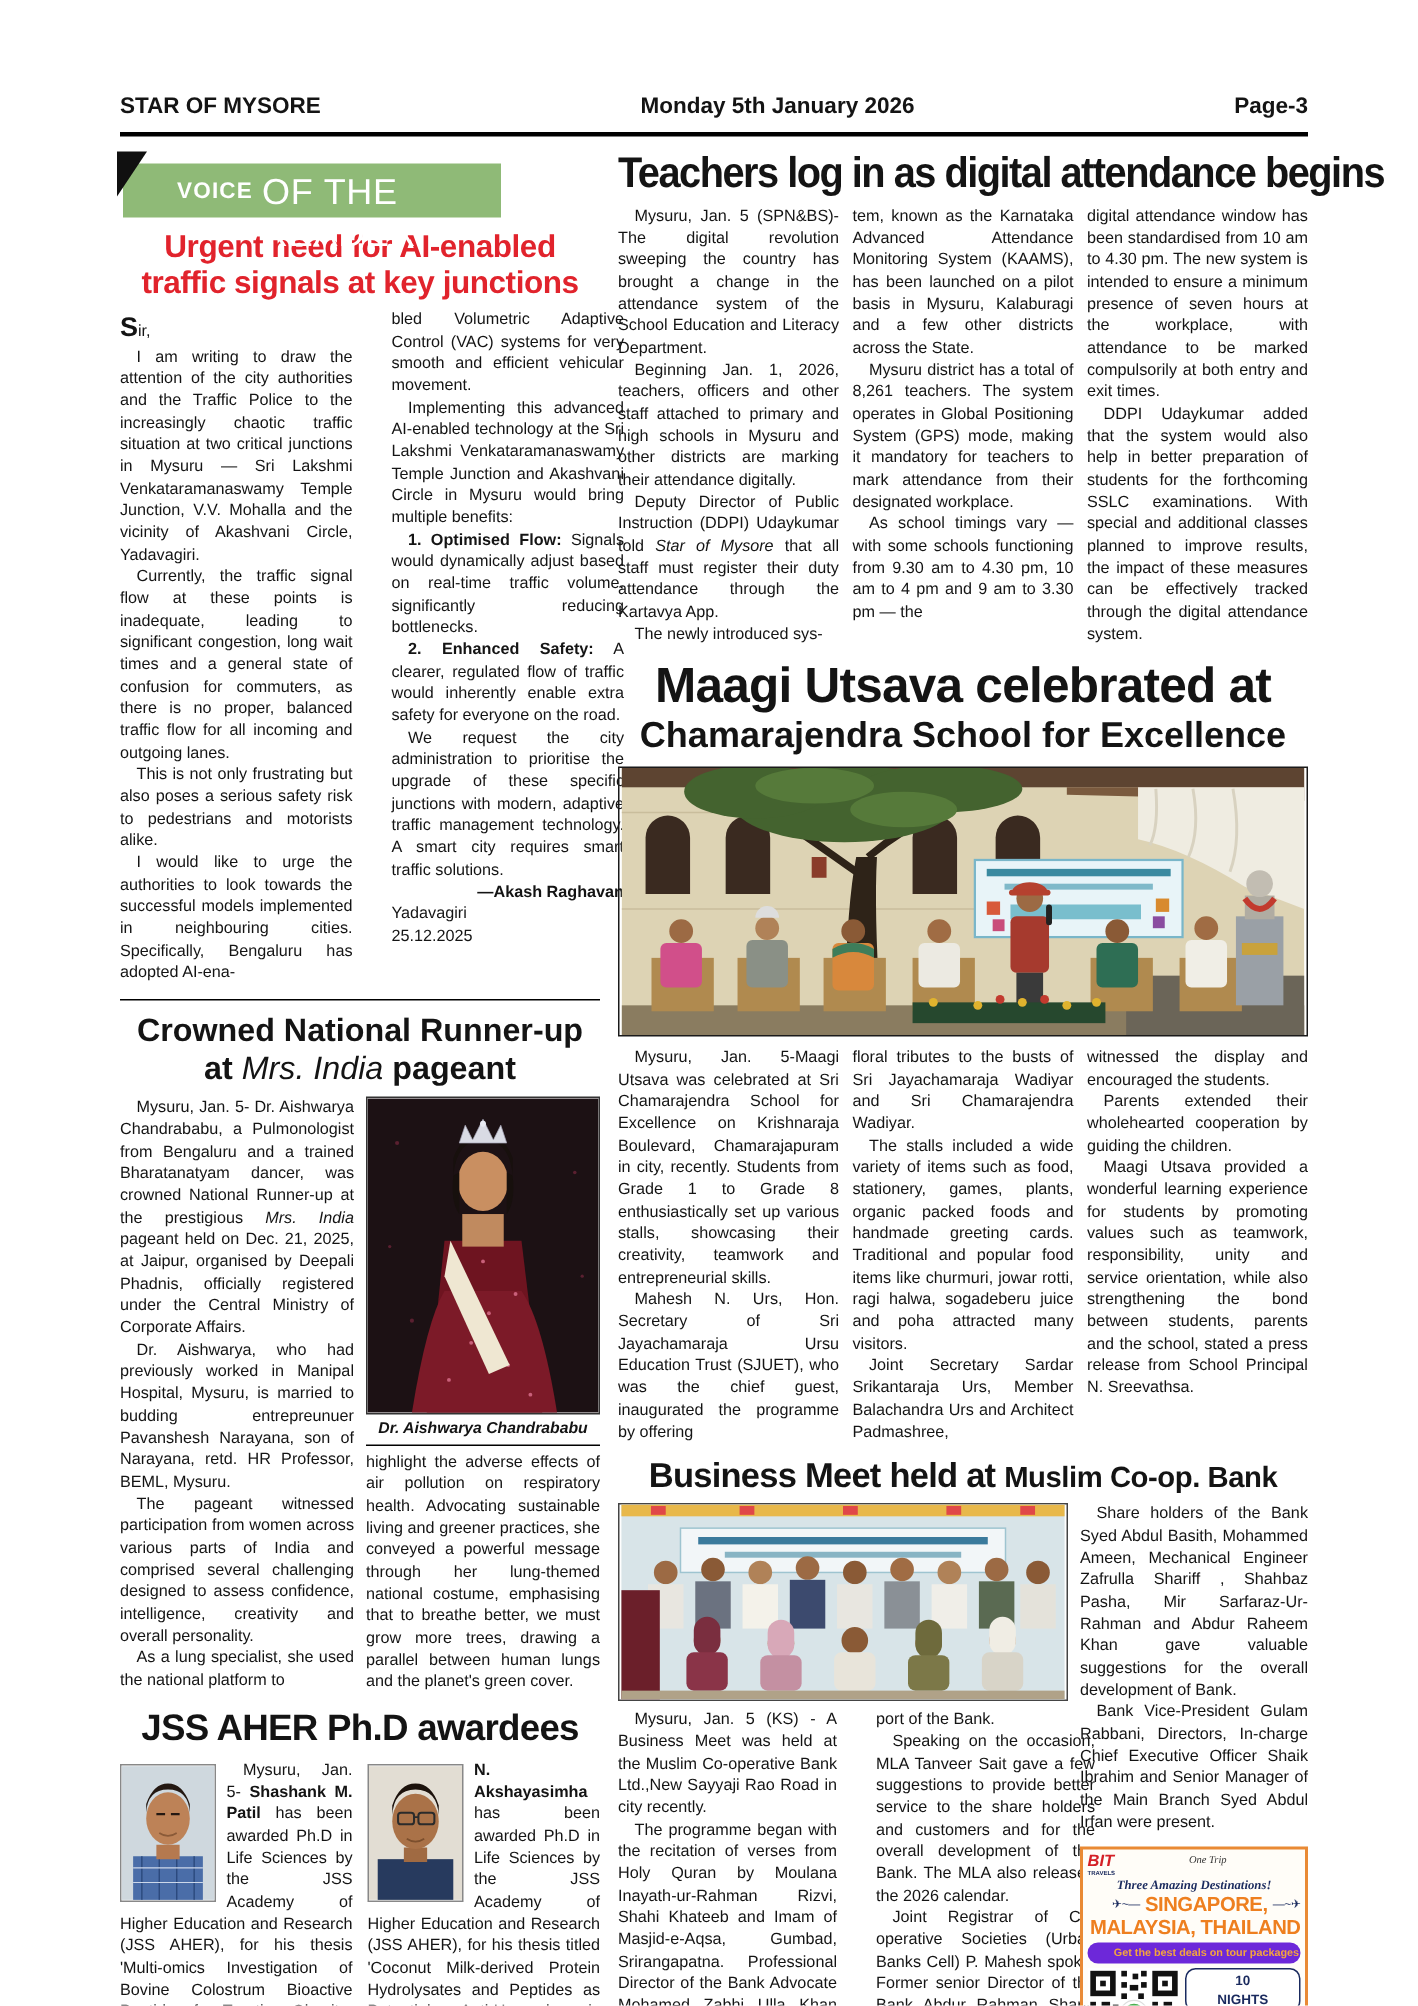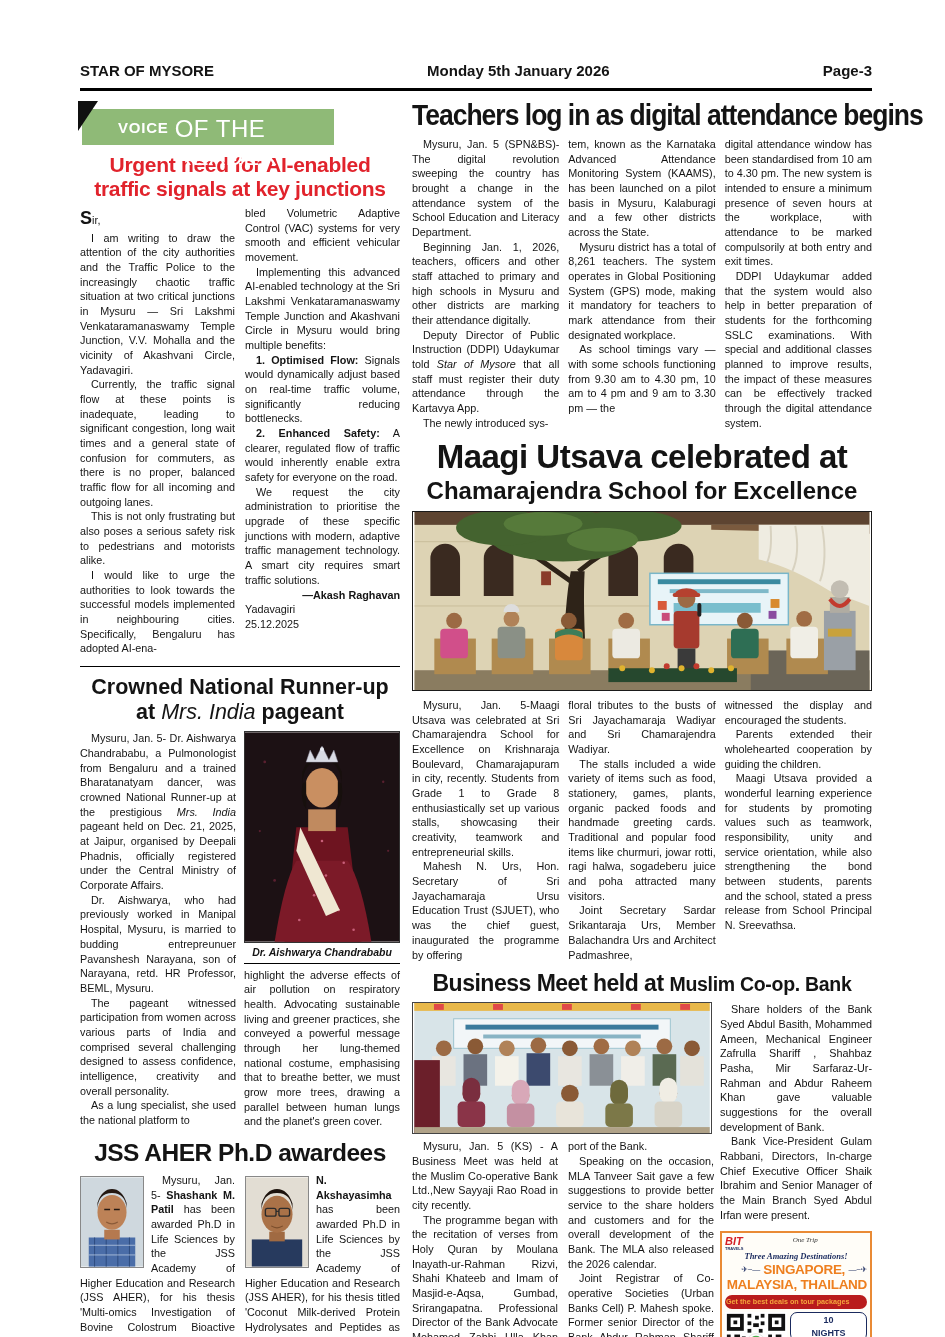--- a/index.html
+++ b/index.html
@@ -16,21 +16,21 @@
     font-weight:bold; font-size:15px; padding-bottom:9px; border-bottom:3.5px solid #000; }
 
   .main { display:flex; gap:12px; margin-top:8px; }
   .left-col { width:320px; flex:none; }
   .right-col { width:460px; flex:none; }
 
   
   .tcol { font-size:10.8px; line-height:1.36; text-align:justify; }
   .para { text-indent:11px; margin:0; }
   .para.noindent { text-indent:0; }
-  .cols2 { display:flex; gap:10px; }
+  .cols2 { display:flex; gap:26px; }
   .cols2 > div { width:155px; flex:none; }
   .cols3 { display:flex; gap:9px; }
   .cols3 > div { flex:1; }
 
   
   .voice-banner { position:relative; width:252px; height:36px; background:#8fba77;
     margin:10px 0 4px 2px; display:flex; align-items:center; padding-left:36px; }
   .voice-flag { position:absolute; left:-4px; top:-8px; width:0; height:0;
     border-top:30px solid #101010; border-right:20px solid transparent; }
   .voice-bold { color:#fff; font-weight:bold; font-size:15px; letter-spacing:.8px; }
@@ -78,22 +78,22 @@
   
   .ad { margin-top:9px; border:2.5px solid #e98a35; background:#fffdf8; width:152px; padding:3px 3px 0; }
   .ad-top { display:flex; align-items:flex-start; }
   .ad-logo { color:#d42027; font-style:italic; font-weight:bold; font-size:11px; line-height:1; }
   .ad-logo small { display:block; color:#1a2a5e; font-size:4px; font-style:normal; }
   .ad-trip { flex:1; text-align:center; font-family:Liberation Serif, serif; font-style:italic; font-size:7px; color:#333; }
   .ad-dest-line { text-align:center; font-family:"Liberation Serif", serif; font-style:italic;
     font-weight:bold; font-size:8.5px; color:#1a2a5e; }
   .ad-city { text-align:right; color:#ee7f1f; font-weight:bold; font-size:13.5px; line-height:1.1; letter-spacing:-.3px; }
   .ad-squig { color:#1a2a5e; font-size:8px; font-weight:normal; vertical-align:middle; }
-  .ad-pill { background:#b91c1c; color:#f5a63c; border-radius:8px; font-weight:bold; font-size:7.2px;
-    text-align:left; padding:2px 1px; margin:3px 0; }
+  .ad-pill { background:#6d28d9; color:#f5a63c; border-radius:8px; font-weight:bold; font-size:7.2px;
+    text-align:right; padding:2px 1px; margin:3px 0; }
   .ad-mid { display:flex; gap:3px; align-items:flex-start; }
   .ad-qr { width:62px; height:62px; flex:none; }
   .ad-right { flex:1; text-align:center; }
   .ad-nights { border:1.5px solid #1a2a5e; border-radius:7px; color:#1a2a5e; font-weight:bold;
     font-size:9px; padding:1px 15px; background:#fff; }
   .ad-days { background:#ee7f1f; border-radius:7px; color:#fff; font-weight:bold; font-size:9px;
     padding:1px 0; margin-top:1px; }
 </style>
 </head>
 <body>

